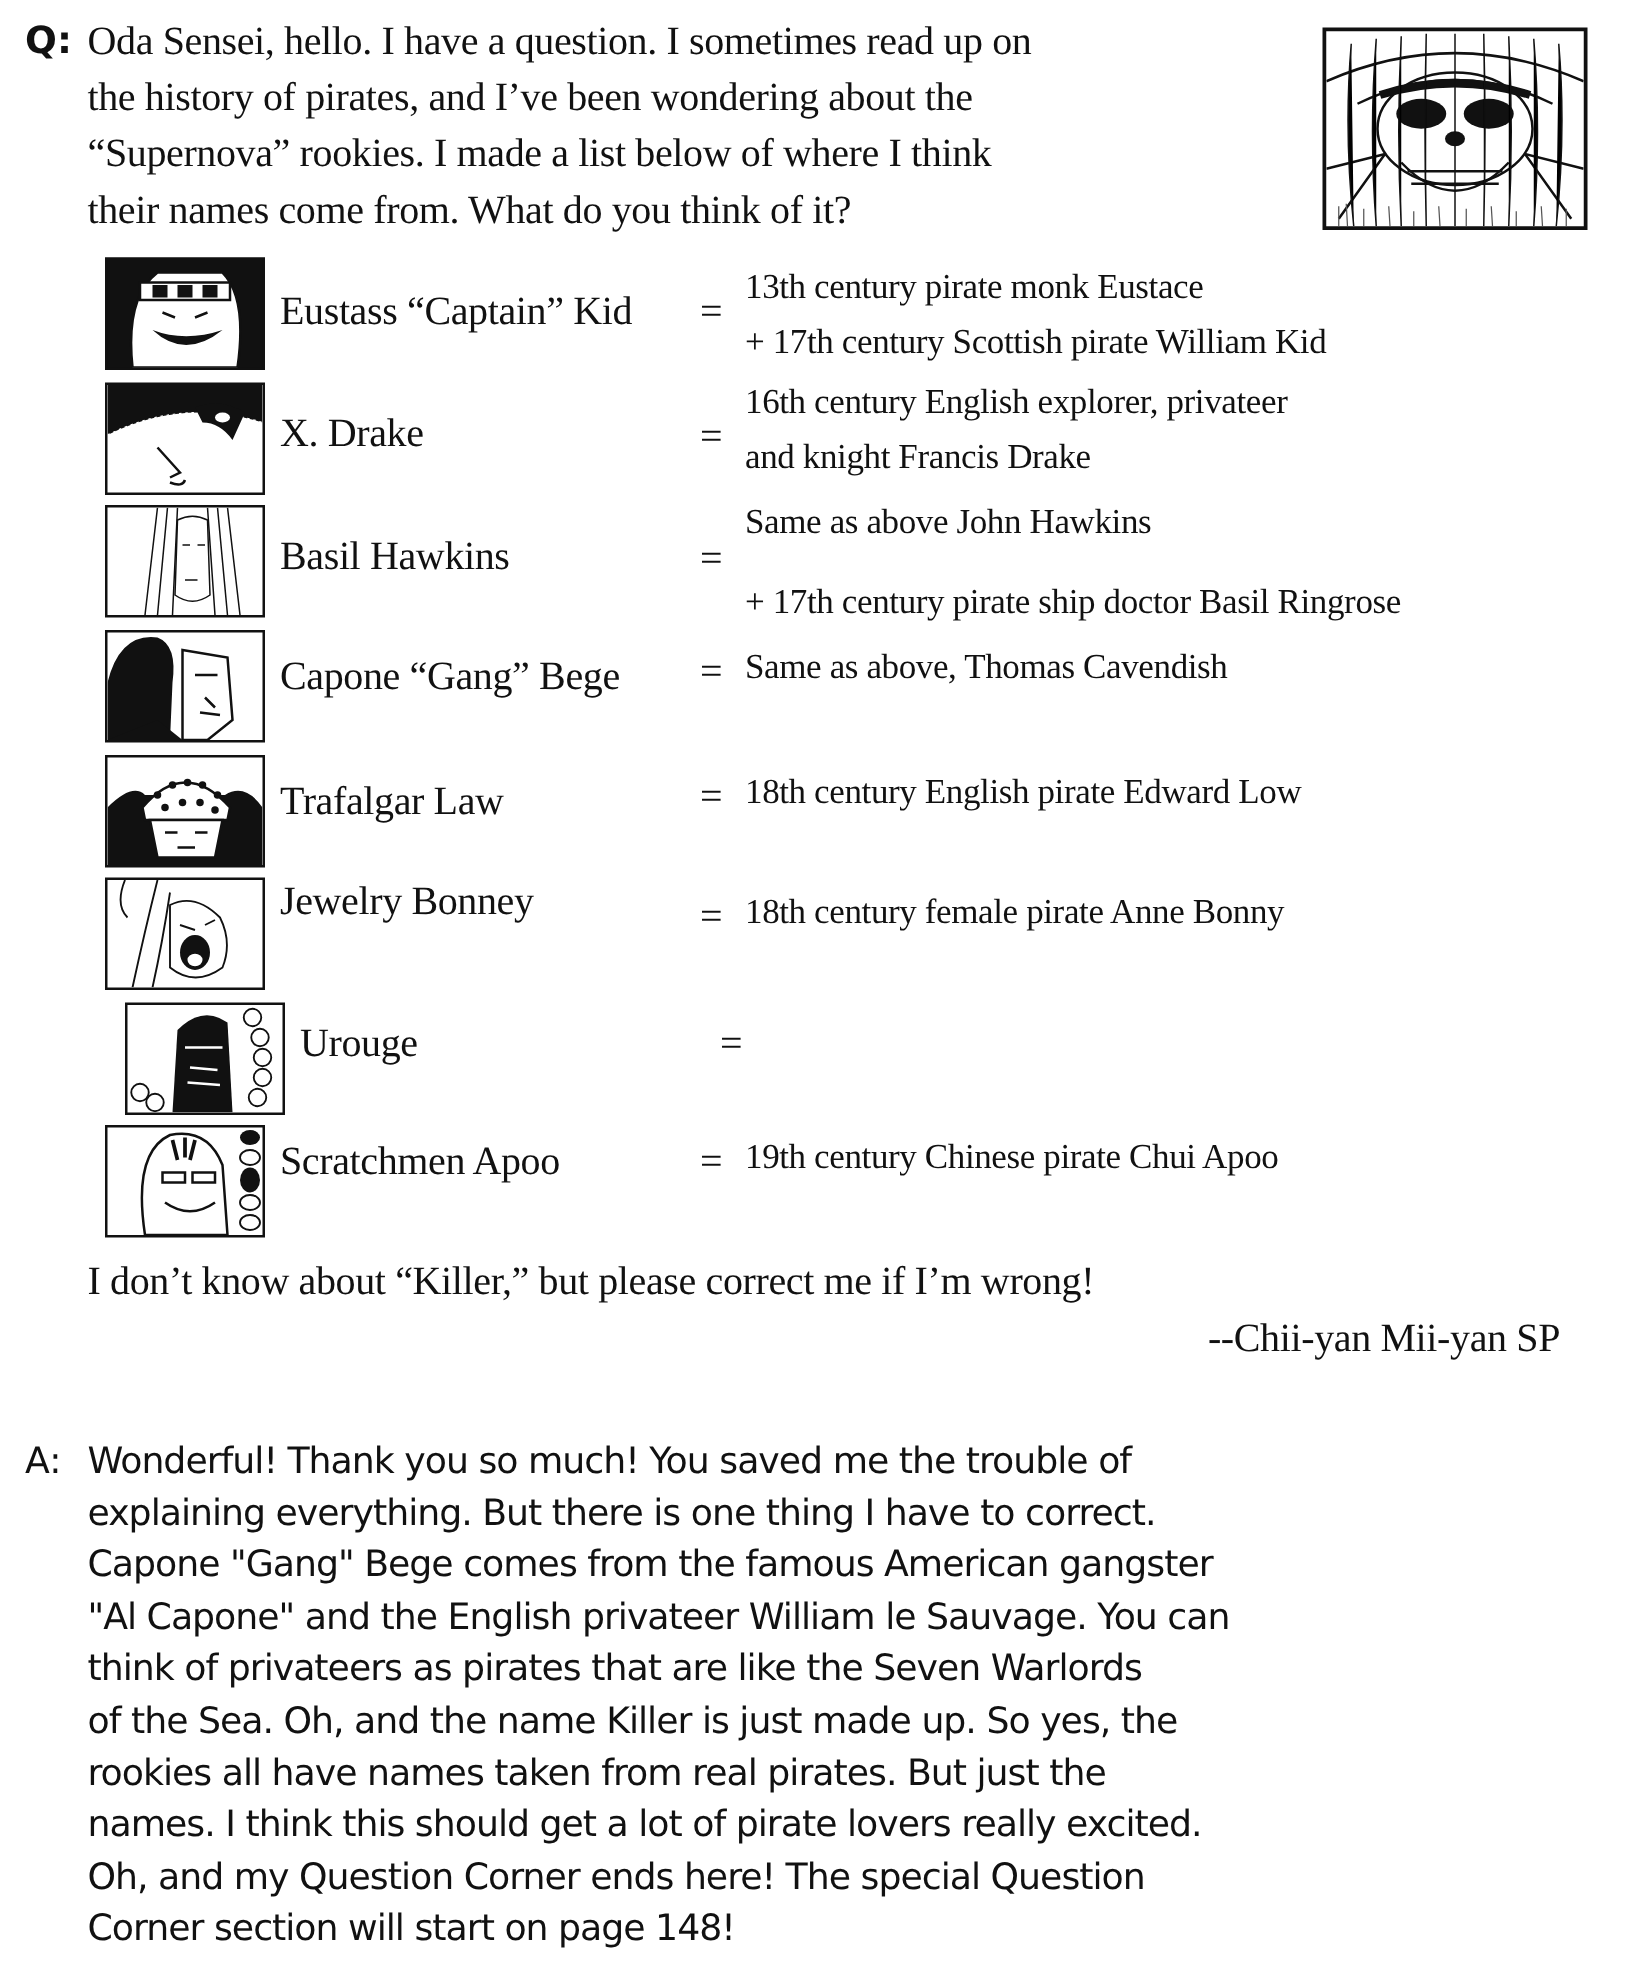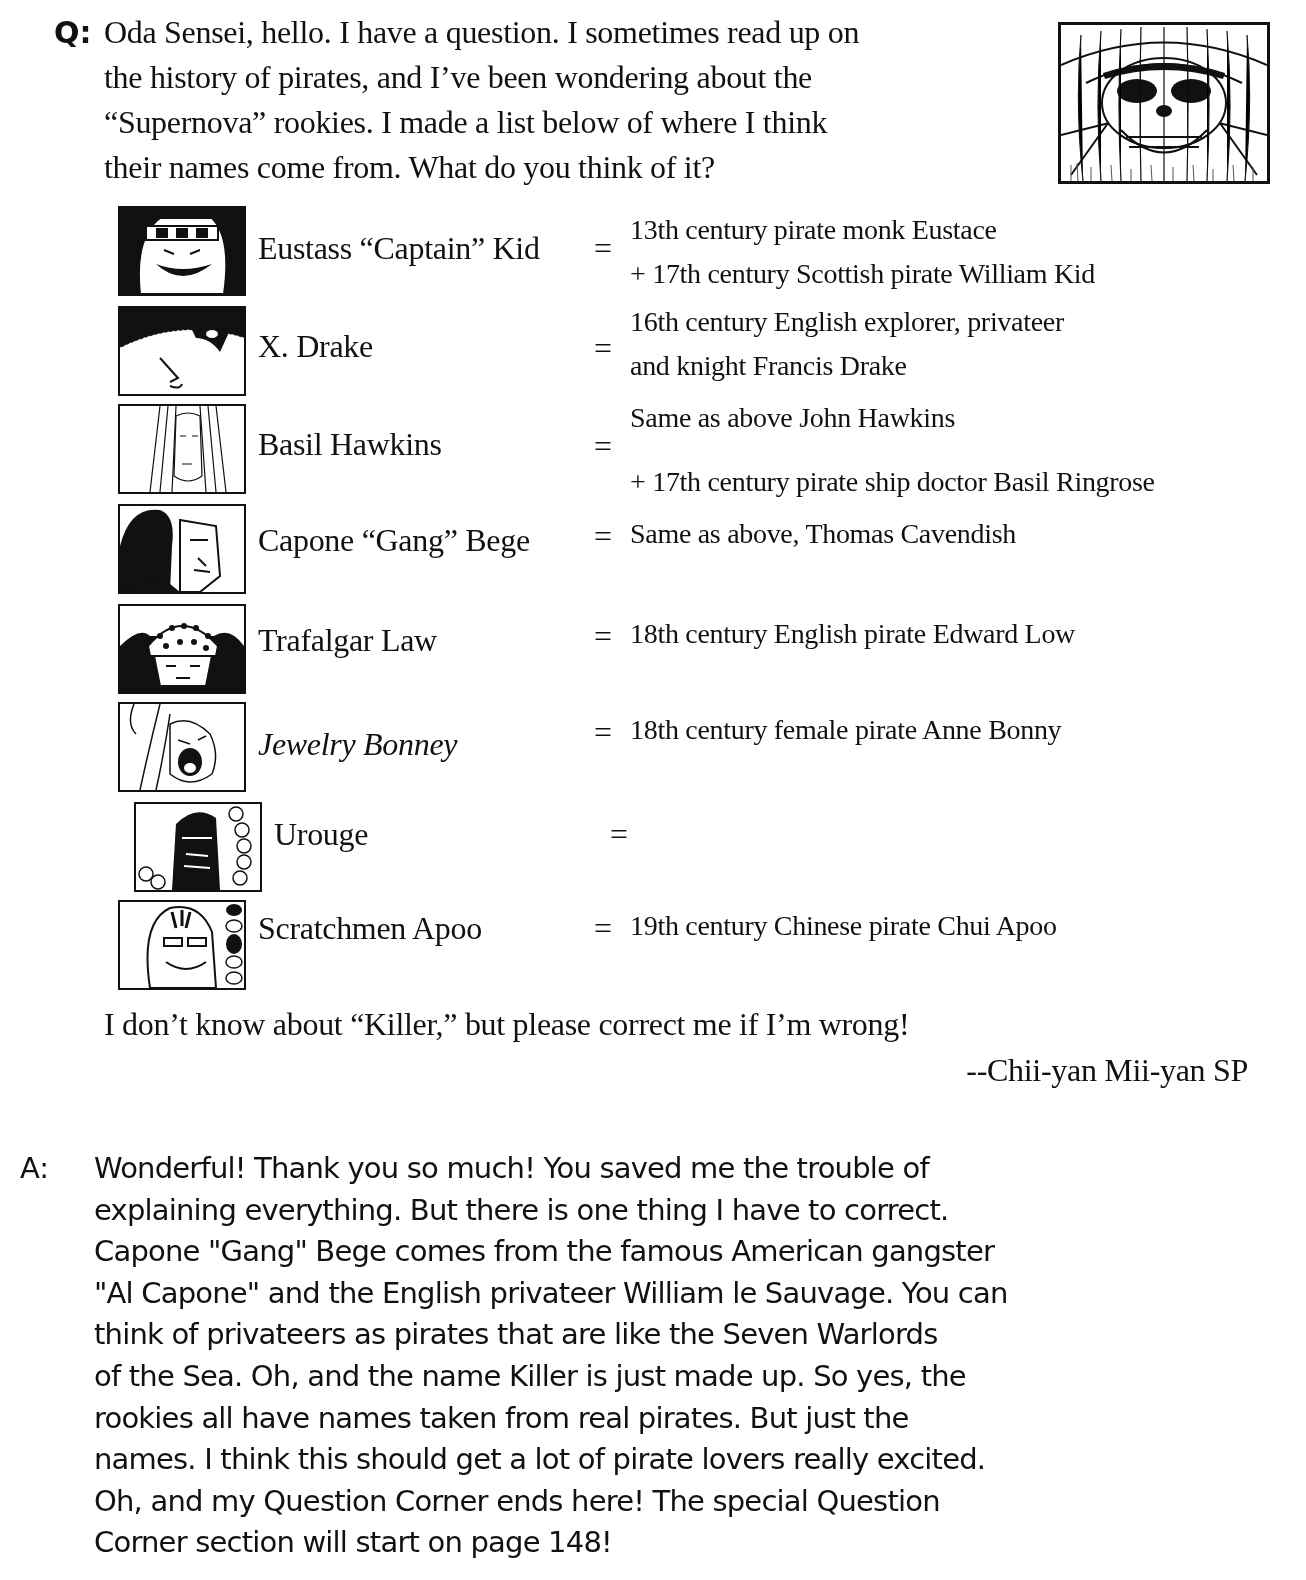--- a/index.html
+++ b/index.html
@@ -1,17 +1,17 @@
 <!DOCTYPE html>
 <html><head>
 <meta charset="utf-8">
 <style>
   html, body { margin: 0; padding: 0; background: #ffffff; }
   body { width: 1306px; height: 1580px; position: relative; overflow: hidden; color: #111; }
-  .serif { font-family: "Liberation Serif", "DejaVu Serif", serif; margin-left: 34px; }
+  .serif { font-family: "Liberation Serif", "DejaVu Serif", serif; }
   .hand { font-family: "DejaVu Sans", sans-serif; }
 
   
   .q-block { position: absolute; left: 20px; top: 10px; width: 1000px; font-size: 32px; line-height: 45px; }
   .q-label { position: absolute; left: 0; top: 0; font-family: "DejaVu Sans", sans-serif; font-weight: bold; font-size: 30px; }
   .q-lines { position: absolute; left: 50px; top: 0; }
   .q-lines div { white-space: nowrap; letter-spacing: -0.3px; }
 
   
   .jolly { position: absolute; left: 1058px; top: 22px; width: 206px; height: 156px; border: 3px solid #111; background: #fff; overflow: hidden; }
@@ -23,21 +23,21 @@
   .name { position: absolute; left: 140px; font-size: 32px; white-space: nowrap; letter-spacing: -0.3px; }
   .eq { position: absolute; left: 476px; font-size: 32px; }
   .origin { position: absolute; left: 512px; font-size: 28px; line-height: 44px; white-space: nowrap; letter-spacing: -0.3px; font-family: Liberation Serif, serif; }
 
   .closing { position: absolute; left: 70px; top: 1006px; font-size: 32px; white-space: nowrap; letter-spacing: -0.3px; }
   .signature { position: absolute; right: 58px; top: 1052px; font-size: 32px; white-space: nowrap; letter-spacing: -0.3px; }
 
   
   .a-block { position: absolute; left: 20px; top: 1148px; width: 1280px; font-size: 29px; line-height: 41.6px; }
   .a-label { position: absolute; left: 0; top: 0; }
-  .a-lines { position: absolute; left: 50px; top: 0; margin-left: 24px; }
+  .a-lines { position: absolute; left: 50px; top: 0; }
   .a-lines div { white-space: nowrap; letter-spacing: -0.8px; }
 </style>
 </head>
 <body>
 
 <div class="q-block serif">
   <span class="q-label">Q:</span>
   <div class="q-lines">
     <div>Oda Sensei, hello. I have a question. I sometimes read up on</div>
     <div>the history of pirates, and I’ve been wondering about the</div>
@@ -176,21 +176,21 @@
       <svg width="124" height="86" viewBox="0 0 124 86">
         <g stroke="#111" stroke-width="1.5" fill="none">
           <path d="M14,0 Q6,20 16,30 M40,0 Q30,40 20,86 M50,10 Q44,50 36,86"></path>
           <path d="M50,20 Q70,10 90,30 Q100,50 92,70 Q70,86 50,70 Z"></path>
           <path d="M58,36 L70,40 M78,36 L86,32"></path>
         </g>
         <ellipse cx="70" cy="58" rx="12" ry="14" fill="#111"></ellipse>
         <ellipse cx="70" cy="64" rx="6" ry="5" fill="#fff"></ellipse>
       </svg>
     </div>
-    <span class="name" style="top:24px;font-style:italic;">Jewelry Bonney</span>
+    <span class="name" style="top:0;">Jewelry Bonney</span>
     <span class="eq" style="top:12px;">=</span>
     <div class="origin" style="top:6px;">
       <div>18th century female pirate Anne Bonny</div>
     </div>
   </div>
 
   <div class="row" style="top:596px;margin-left:16px;">
     <div class="portrait">
       <svg width="124" height="86" viewBox="0 0 124 86">
         <path d="M36,86 L40,20 Q60,0 80,14 L84,86 Z" fill="#111"></path>

